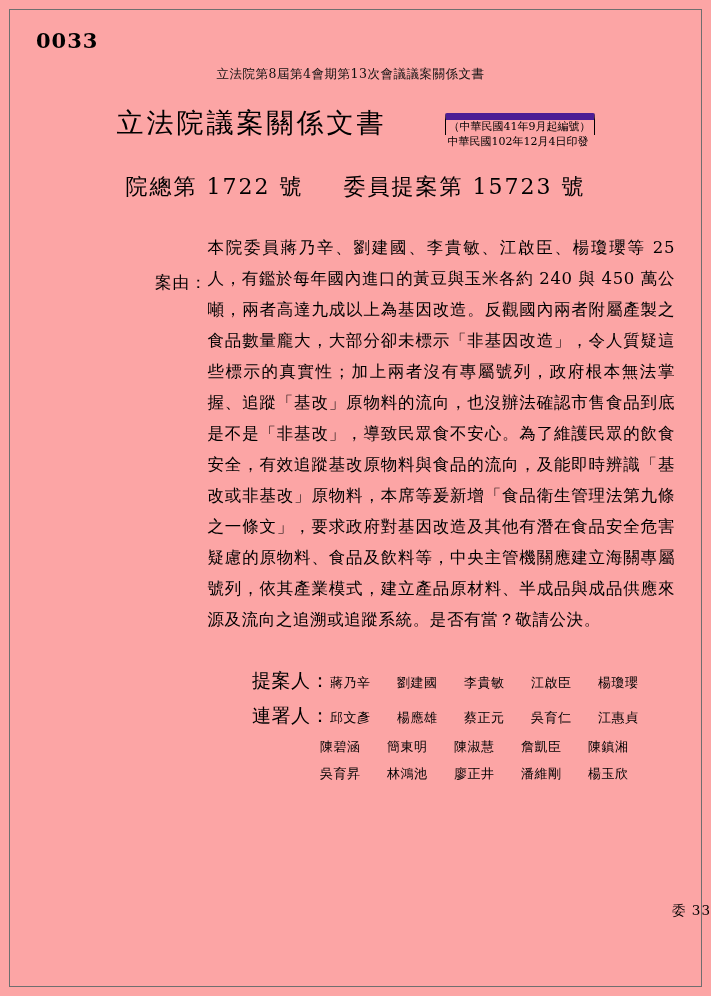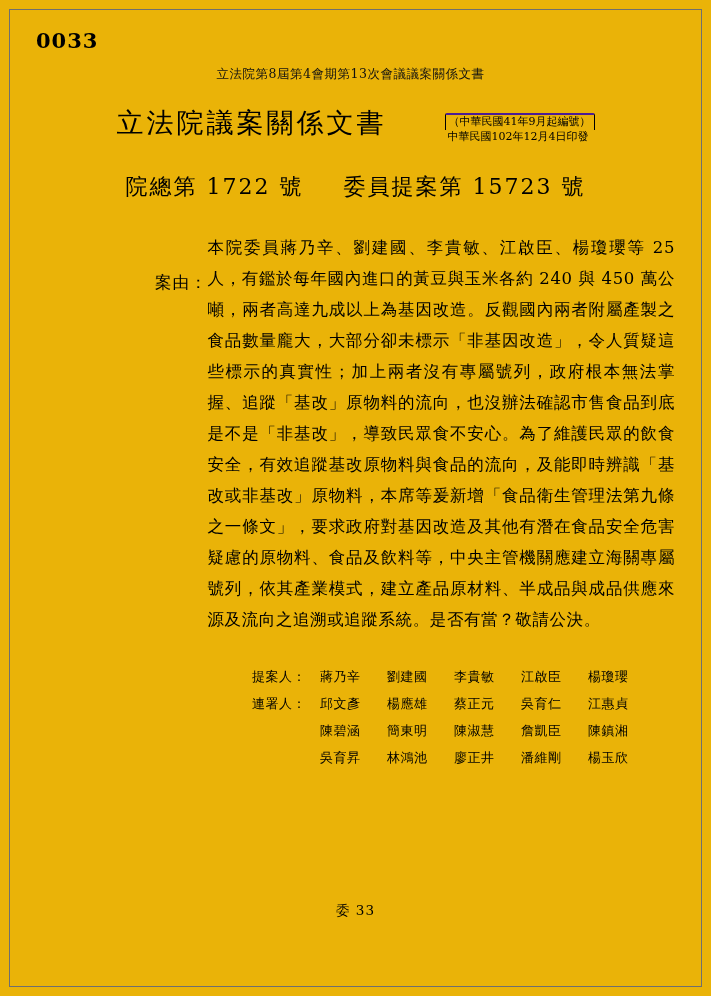--- a/index.html
+++ b/index.html
@@ -9,21 +9,21 @@
   }
   body {
     width: 711px;
     height: 996px;
     font-family: "DejaVu Serif", "Liberation Serif", serif;
   }
   .page {
     position: relative;
     width: 711px;
     height: 996px;
-    background: #eab308;
+    background: #fca5a5;
     box-sizing: border-box;
     overflow: hidden;
   }
   .page-border {
     position: absolute;
     left: 9px;
     top: 9px;
     width: 693px;
     height: 978px;
     border: 1px solid #6f6f6f;
@@ -69,21 +69,21 @@
   }
   .title-note {
     margin-left: 10px;
     margin-top: 5px;
     font-size: 11px;
     line-height: 1.35;
     color: #000;
   }
   .title-note .n1 {
     display: block;
-    border-top: 2px solid #4c1d95;
+    border-top: 7px solid #4c1d95;
     border-left: 1px solid #000;
     border-right: 1px solid #000;
     border-bottom: none;
     padding: 0 3px 0 3px;
     border-radius: 2px 2px 0 0;
   }
   .title-note .n2 {
     display: block;
     padding: 0 3px;
   }
@@ -134,36 +134,36 @@
     top: 668px;
     width: 380px;
   }
   .signer-row {
     display: flex;
     align-items: baseline;
     margin-bottom: 9px;
   }
   .signer-label {
     flex: 0 0 68px;
-    font-size: 13px;
+    font-size: 19px;
     letter-spacing: 0.5px;
     white-space: nowrap;
   }
   .signer-name {
     flex: 0 0 67px;
     font-size: 13px;
     letter-spacing: 0.5px;
     white-space: nowrap;
   }
   .footer {
     position: absolute;
     left: 0;
     right: 0;
     top: 902px;
-    text-align: center;
+    text-align: right;
     font-size: 13.5px;
     letter-spacing: 1px;
     color: #000;
   }
 </style>
 </head>
 <body>
 
 <div class="page">
 

